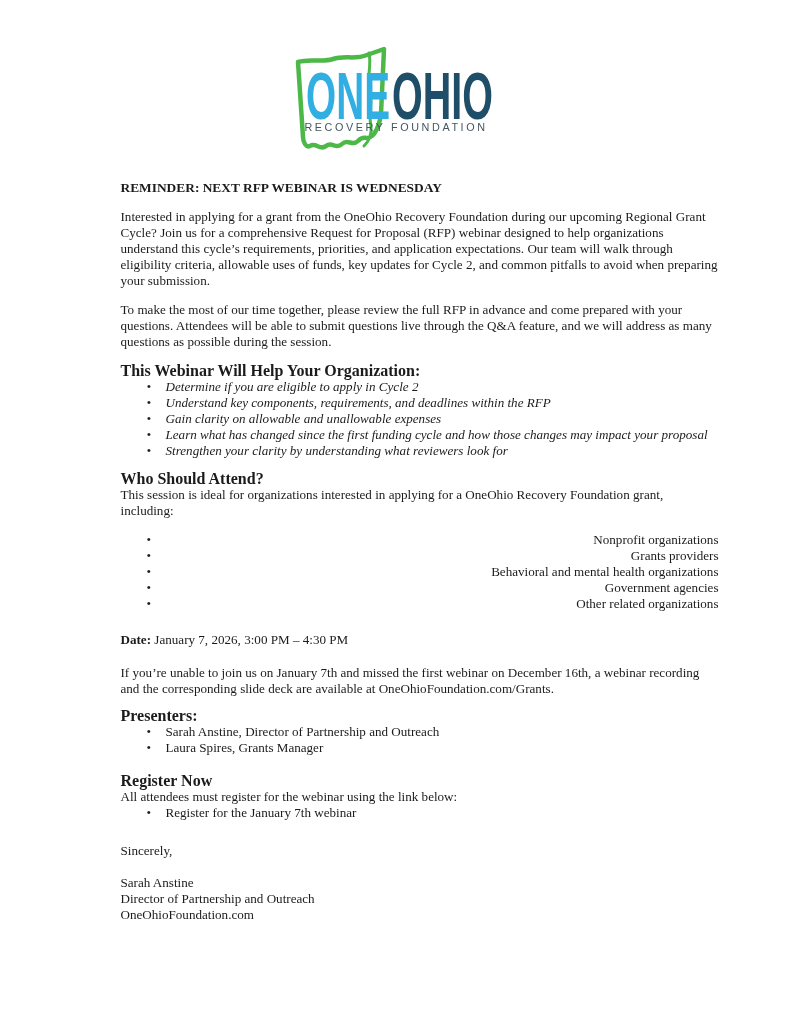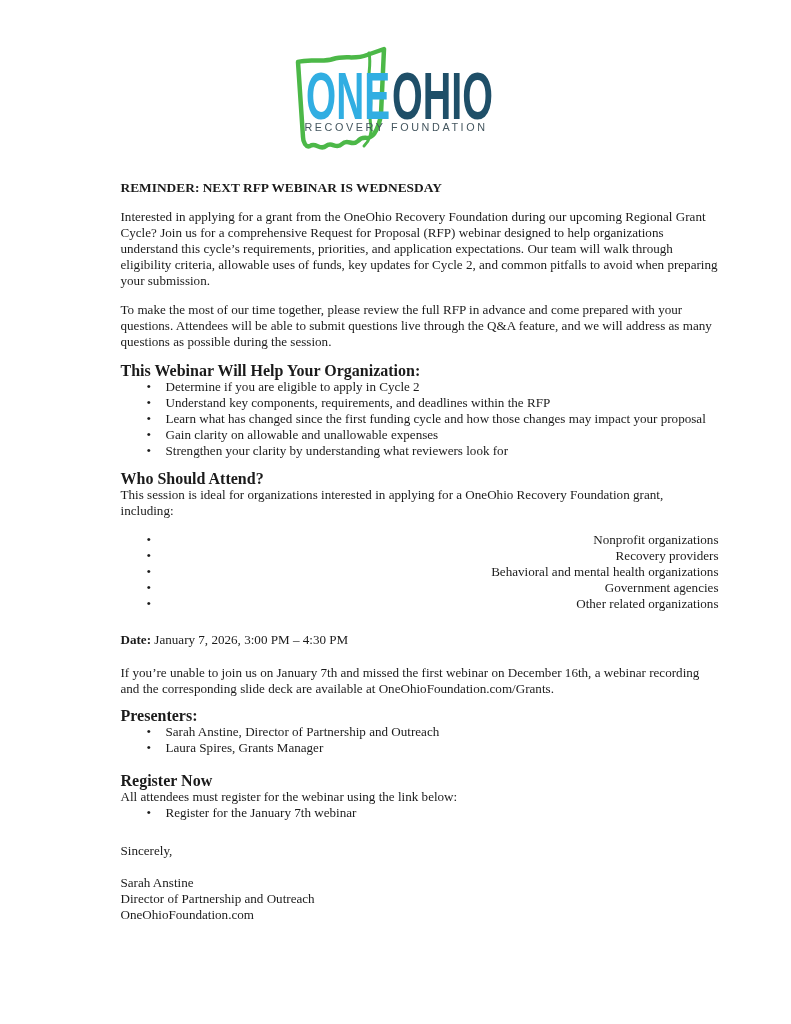--- a/index.html
+++ b/index.html
@@ -43,21 +43,21 @@
   ul.bullets li {
     position: relative;
     padding-left: 45px;
   }
   ul.bullets li::before {
     content: "\2022";
     position: absolute;
     left: 26px;
     top: 0;
   }
-  ul.help-list { margin-bottom: 12px; }
+  ul.help-list { margin-bottom: 12px; font-style: italic; }
   p.who-intro { margin-bottom: 13px; }
   ul.who-list { margin-bottom: 20px; text-align: right; }
   p.date-line { margin-bottom: 17px; }
   p.recording-note { margin-bottom: 11px; }
   ul.presenters-list { margin-bottom: 17px; }
   ul.register-list { margin-bottom: 0; }
   p.closing { margin: 22px 0 16px 0; }
   .signature div { line-height: 16px; }
 </style>
 </head>
@@ -80,30 +80,30 @@
     <h1 class="headline">REMINDER: NEXT RFP WEBINAR IS WEDNESDAY</h1>
 
     <p>Interested in applying for a grant from the OneOhio Recovery Foundation during our upcoming Regional Grant Cycle? Join us for a comprehensive Request for Proposal (RFP) webinar designed to help organizations understand this cycle’s requirements, priorities, and application expectations. Our team will walk through eligibility criteria, allowable uses of funds, key updates for Cycle 2, and common pitfalls to avoid when preparing your submission.</p>
 
     <p>To make the most of our time together, please review the full RFP in advance and come prepared with your questions. Attendees will be able to submit questions live through the Q&amp;A feature, and we will address as many questions as possible during the session.</p>
 
     <div class="bold-head">This Webinar Will Help Your Organization:</div>
     <ul class="bullets help-list">
       <li>Determine if you are eligible to apply in Cycle 2</li>
       <li>Understand key components, requirements, and deadlines within the RFP</li>
+      <li>Gain clarity on allowable and unallowable expenses</li>
       <li>Learn what has changed since the first funding cycle and how those changes may impact your proposal</li>
-      <li>Gain clarity on allowable and unallowable expenses</li>
       <li>Strengthen your clarity by understanding what reviewers look for</li>
     </ul>
 
     <div class="bold-head">Who Should Attend?</div>
     <p class="who-intro">This session is ideal for organizations interested in applying for a OneOhio Recovery Foundation grant, including:</p>
     <ul class="bullets who-list">
       <li>Nonprofit organizations</li>
-      <li>Recovery providers</li>
+      <li>Grants providers</li>
       <li>Behavioral and mental health organizations</li>
       <li>Government agencies</li>
       <li>Other related organizations</li>
     </ul>
 
     <p class="date-line"><strong>Date:</strong> <span>January 7, 2026, 3:00 PM – 4:30 PM</span></p>
 
     <p class="recording-note">If you’re unable to join us on January 7th and missed the first webinar on December 16th, a webinar recording and the corresponding slide deck are available at OneOhioFoundation.com/Grants.</p>
 
     <div class="bold-head">Presenters:</div>

